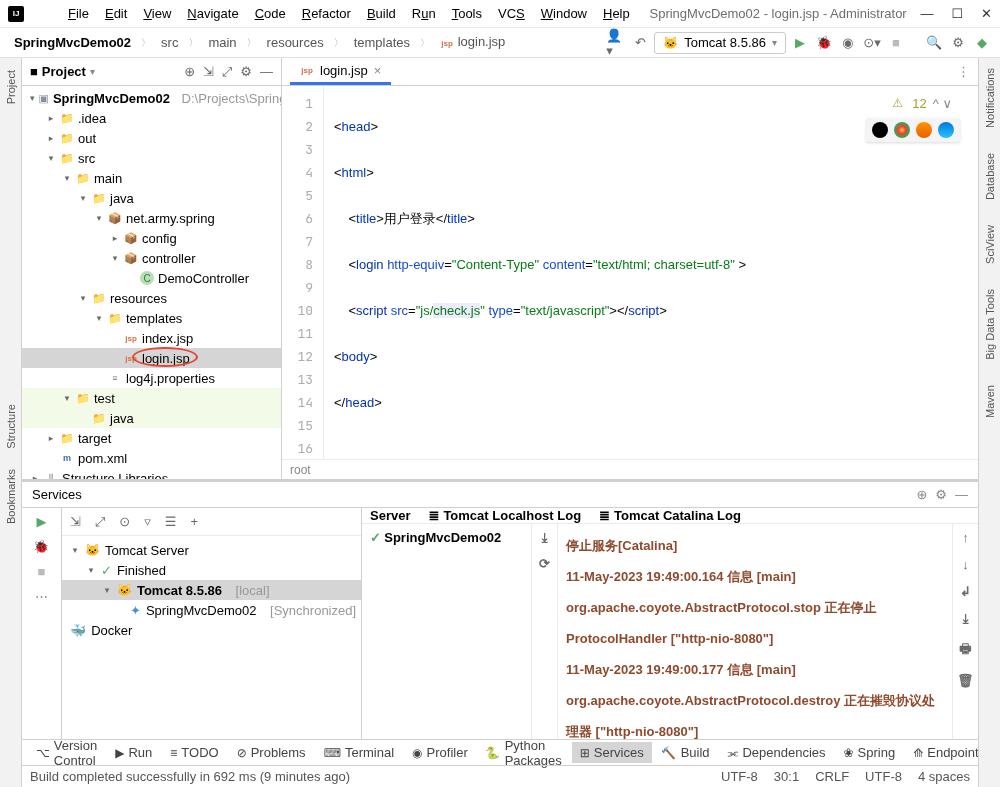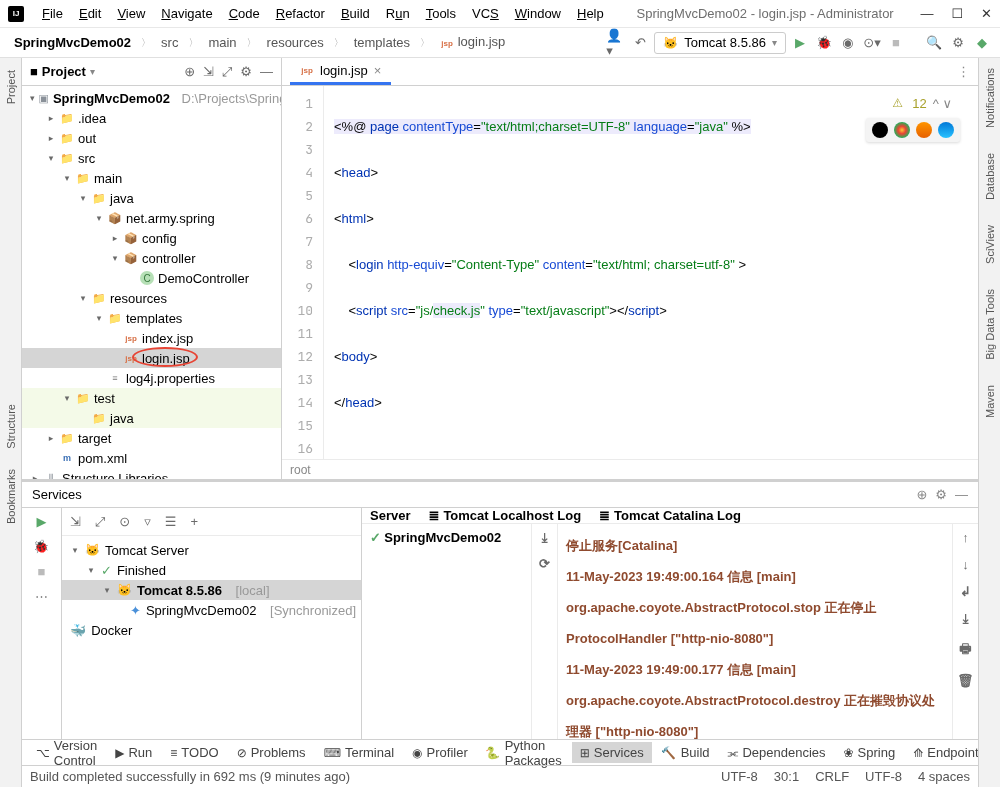--- a/index.html
+++ b/index.html
@@ -1,19 +1,19 @@
 <!DOCTYPE html>
 <html><head>
 <meta charset="utf-8">
 <style>
 * { margin: 0; padding: 0; box-sizing: border-box; font-family: "Segoe UI", Arial, sans-serif; font-size: 13px; }
 body { width: 1000px; height: 787px; background: #fff; display: flex; flex-direction: column; overflow: hidden; }
 .titlebar { height: 28px; background: #fff; display: flex; align-items: center; padding: 0 8px; gap: 12px; border-bottom: 1px solid #e8e8e8; }
 .app-icon { width: 16px; height: 16px; background: #000; border-radius: 2px; display: flex; align-items: center; justify-content: center; color: #fff; font-size: 8px; font-weight: bold; }
-.menu { display: flex; gap: 4px; }
+.menu { display: flex; gap: 4px; margin-left: 26px; }
 .menu-item { padding: 2px 6px; cursor: pointer; }
 .menu-item u { text-decoration: underline; }
 .title-center { flex: 1; text-align: center; color: #6e6e6e; }
 .win-controls { display: flex; gap: 18px; color: #333; }
 .toolbar2 { height: 30px; display: flex; align-items: center; padding: 0 8px; gap: 4px; border-bottom: 1px solid #e0e0e0; background: #fff; }
 .bc-item { padding: 2px 6px; font-weight: bold; }
 .bc-item.reg { font-weight: normal; color: #555; }
 .bc-sep { color: #999; font-size: 10px; }
 .toolbar2 .spacer { flex: 1; }
 .tb-icon { width: 20px; height: 20px; display: flex; align-items: center; justify-content: center; color: #6a6a6a; cursor: pointer; }
@@ -277,23 +277,23 @@
             <span class="close">×</span>
           </div>
           <div style="flex:1"></div>
           <span style="color:#888;padding:0 8px">⋮</span>
         </div>
         <div class="editor-body">
           <div class="gutter">
 1<br>2<br>3<br>4<br>5<br>6<br>7<br>8<br>9<br>10<br>11<br>12<br>13<br>14<br>15<br>16<br>17
           </div>
           <div class="code">
-<div><span class="hl"><span class="txt">&lt;%@ </span><span class="kw">page </span><span class="attr">contentType</span><span>=</span><span class="str">"text/html;charset=UTF-8"</span><span class="attr"> language</span><span>=</span><span class="str">"java"</span><span class="txt"> %&gt;</span></span></div>
 <div><span class="txt">&lt;</span><span class="kw">head</span><span class="txt">&gt;</span></div>
 <div><span class="txt">&lt;</span><span class="kw">html</span><span class="txt">&gt;</span></div>
+<div><span>    &lt;</span><span class="kw">title</span><span class="txt">&gt;用户登录&lt;/</span><span class="kw">title</span><span class="txt">&gt;</span></div>
 <div><span>    &lt;</span><span class="kw">login </span><span class="attr">http-equiv</span><span>=</span><span class="str">"Content-Type"</span><span class="attr"> content</span><span>=</span><span class="str">"text/html; charset=utf-8"</span><span class="txt"> &gt;</span></div>
 <div><span>    &lt;</span><span class="kw">script </span><span class="attr">src</span><span>=</span><span class="str">"js/</span><span class="str hl">check.js</span><span class="str">"</span><span class="attr"> type</span><span>=</span><span class="str">"text/javascript"</span><span class="txt">&gt;&lt;/</span><span class="kw">script</span><span class="txt">&gt;</span></div>
 <div><span class="txt">&lt;</span><span class="kw">body</span><span class="txt">&gt;</span></div>
 <div><span class="txt">&lt;/</span><span class="kw">head</span><span class="txt">&gt;</span></div>
 
 
 
 
 
 

